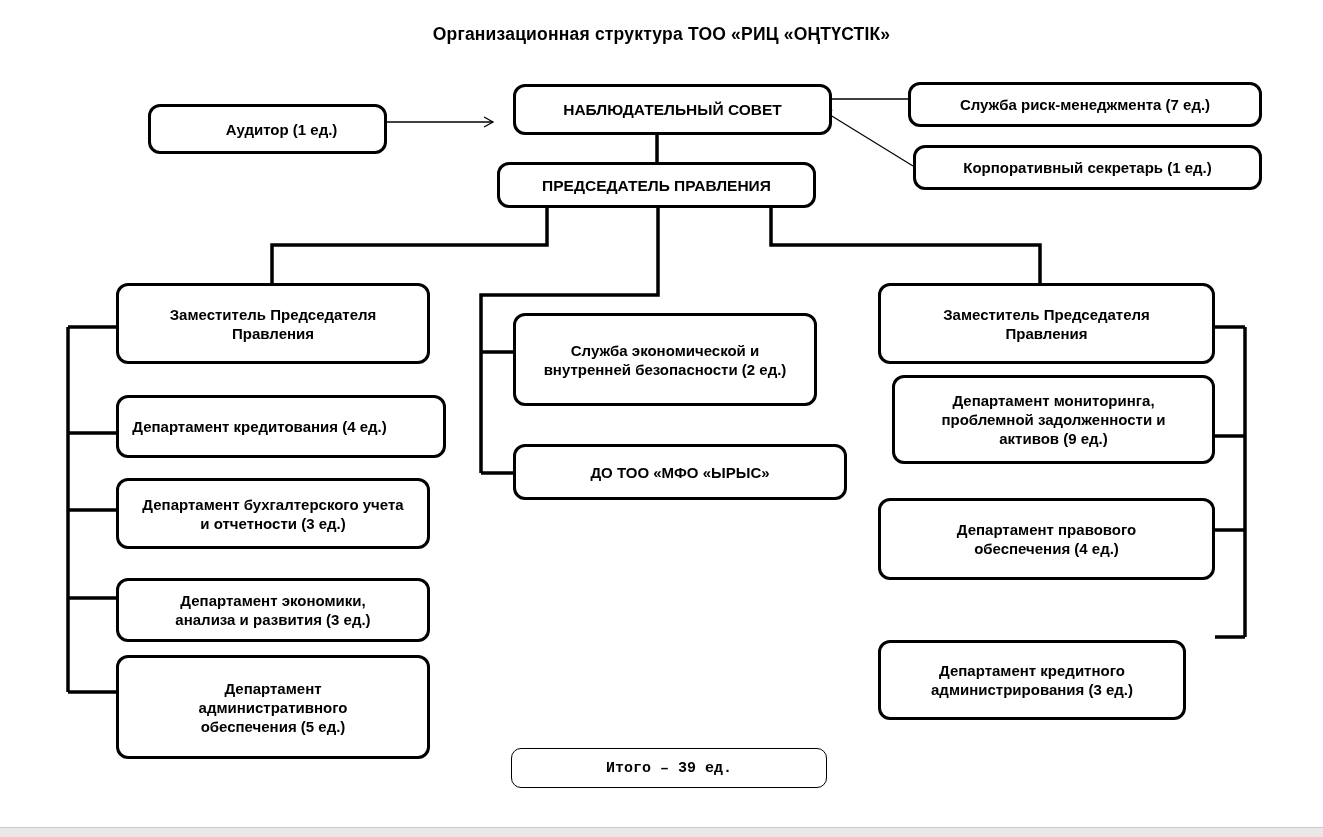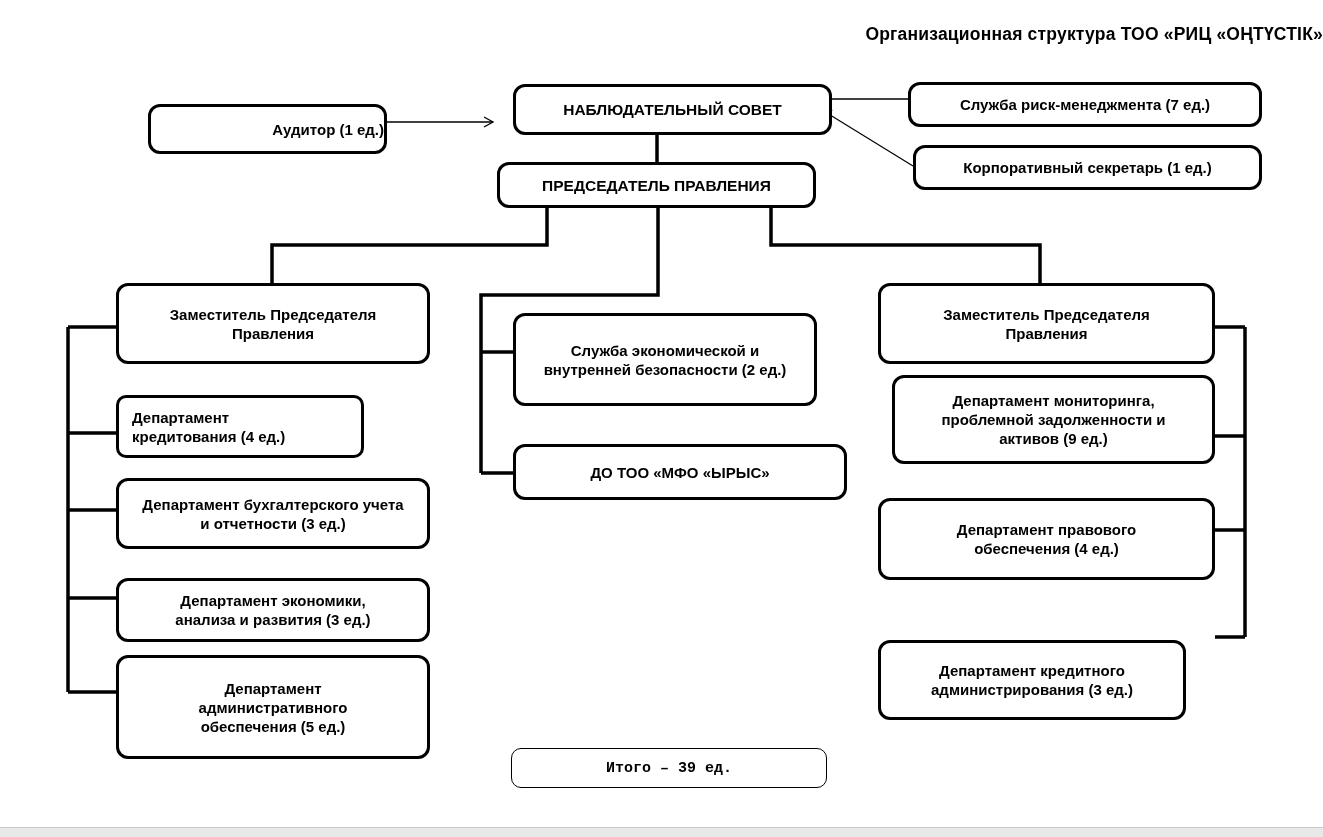--- a/index.html
+++ b/index.html
@@ -6,47 +6,47 @@
   .canvas{
     position:relative;
     width:1323px;height:837px;
     background:var(--page_bg,#fff);
     font-family:"Liberation Sans",sans-serif;
     color:var(--text,#000);
     overflow:hidden;
   }
   .title{
     position:absolute;left:0;top:24px;width:1323px;
-    text-align:right;font-size:17.5px;font-weight:700;
+    text-align:center;font-size:17.5px;font-weight:700;
     letter-spacing:.2px;
   }
   svg.wires{position:absolute;left:0;top:0;pointer-events:none;}
   .node{
     position:absolute;
     box-sizing:border-box;
     border:3.5px solid var(--line,#000);
     border-radius:12px;
     background:var(--box_bg,#fff);
     display:flex;align-items:center;justify-content:center;
     font-size:15px;font-weight:700;line-height:19px;
     text-align:center;
   }
   .node .lbl{display:block;}
   .thin{border-width:1.5px;border-radius:10px;}
-  .align-left{justify-content:flex-end;text-align:left;}
+  .align-left{justify-content:center;text-align:left;}
 
   
   .n-auditor{left:148px;top:104px;width:239px;height:50px;padding-left:28px;}
   .n-sovet{left:497px;top:84px;width:319px;height:51px;font-size:15.5px;margin-left:16px;}
   .n-predsedatel{left:497px;top:162px;width:319px;height:46px;font-size:15.5px;}
   .n-risk{left:908px;top:82px;width:354px;height:45px;}
   .n-korpsec{left:913px;top:145px;width:349px;height:45px;}
   .n-zam-left{left:116px;top:283px;width:314px;height:81px;}
   .n-zam-left .lbl{max-width:240px;}
-  .n-dep-kred{left:116px;top:395px;width:248px;height:63px;padding-left:13px;padding-right:56px;border-radius:10px;}
+  .n-dep-kred{left:116px;top:395px;width:330px;height:63px;padding-left:13px;padding-right:56px;}
   .n-dep-buh{left:116px;top:478px;width:314px;height:71px;text-align:center;}
   .n-dep-buh .lbl{max-width:262px;}
   .n-dep-econ{left:116px;top:578px;width:314px;height:64px;}
   .n-dep-econ .lbl{max-width:242px;}
   .n-dep-admin{left:116px;top:655px;width:314px;height:104px;}
   .n-dep-admin .lbl{max-width:208px;}
   .n-sluzhba{left:513px;top:313px;width:304px;height:93px;}
   .n-sluzhba .lbl{max-width:252px;}
   .n-dotoo{left:513px;top:444px;width:334px;height:56px;}
   .n-zam-right{left:878px;top:283px;width:337px;height:81px;}

